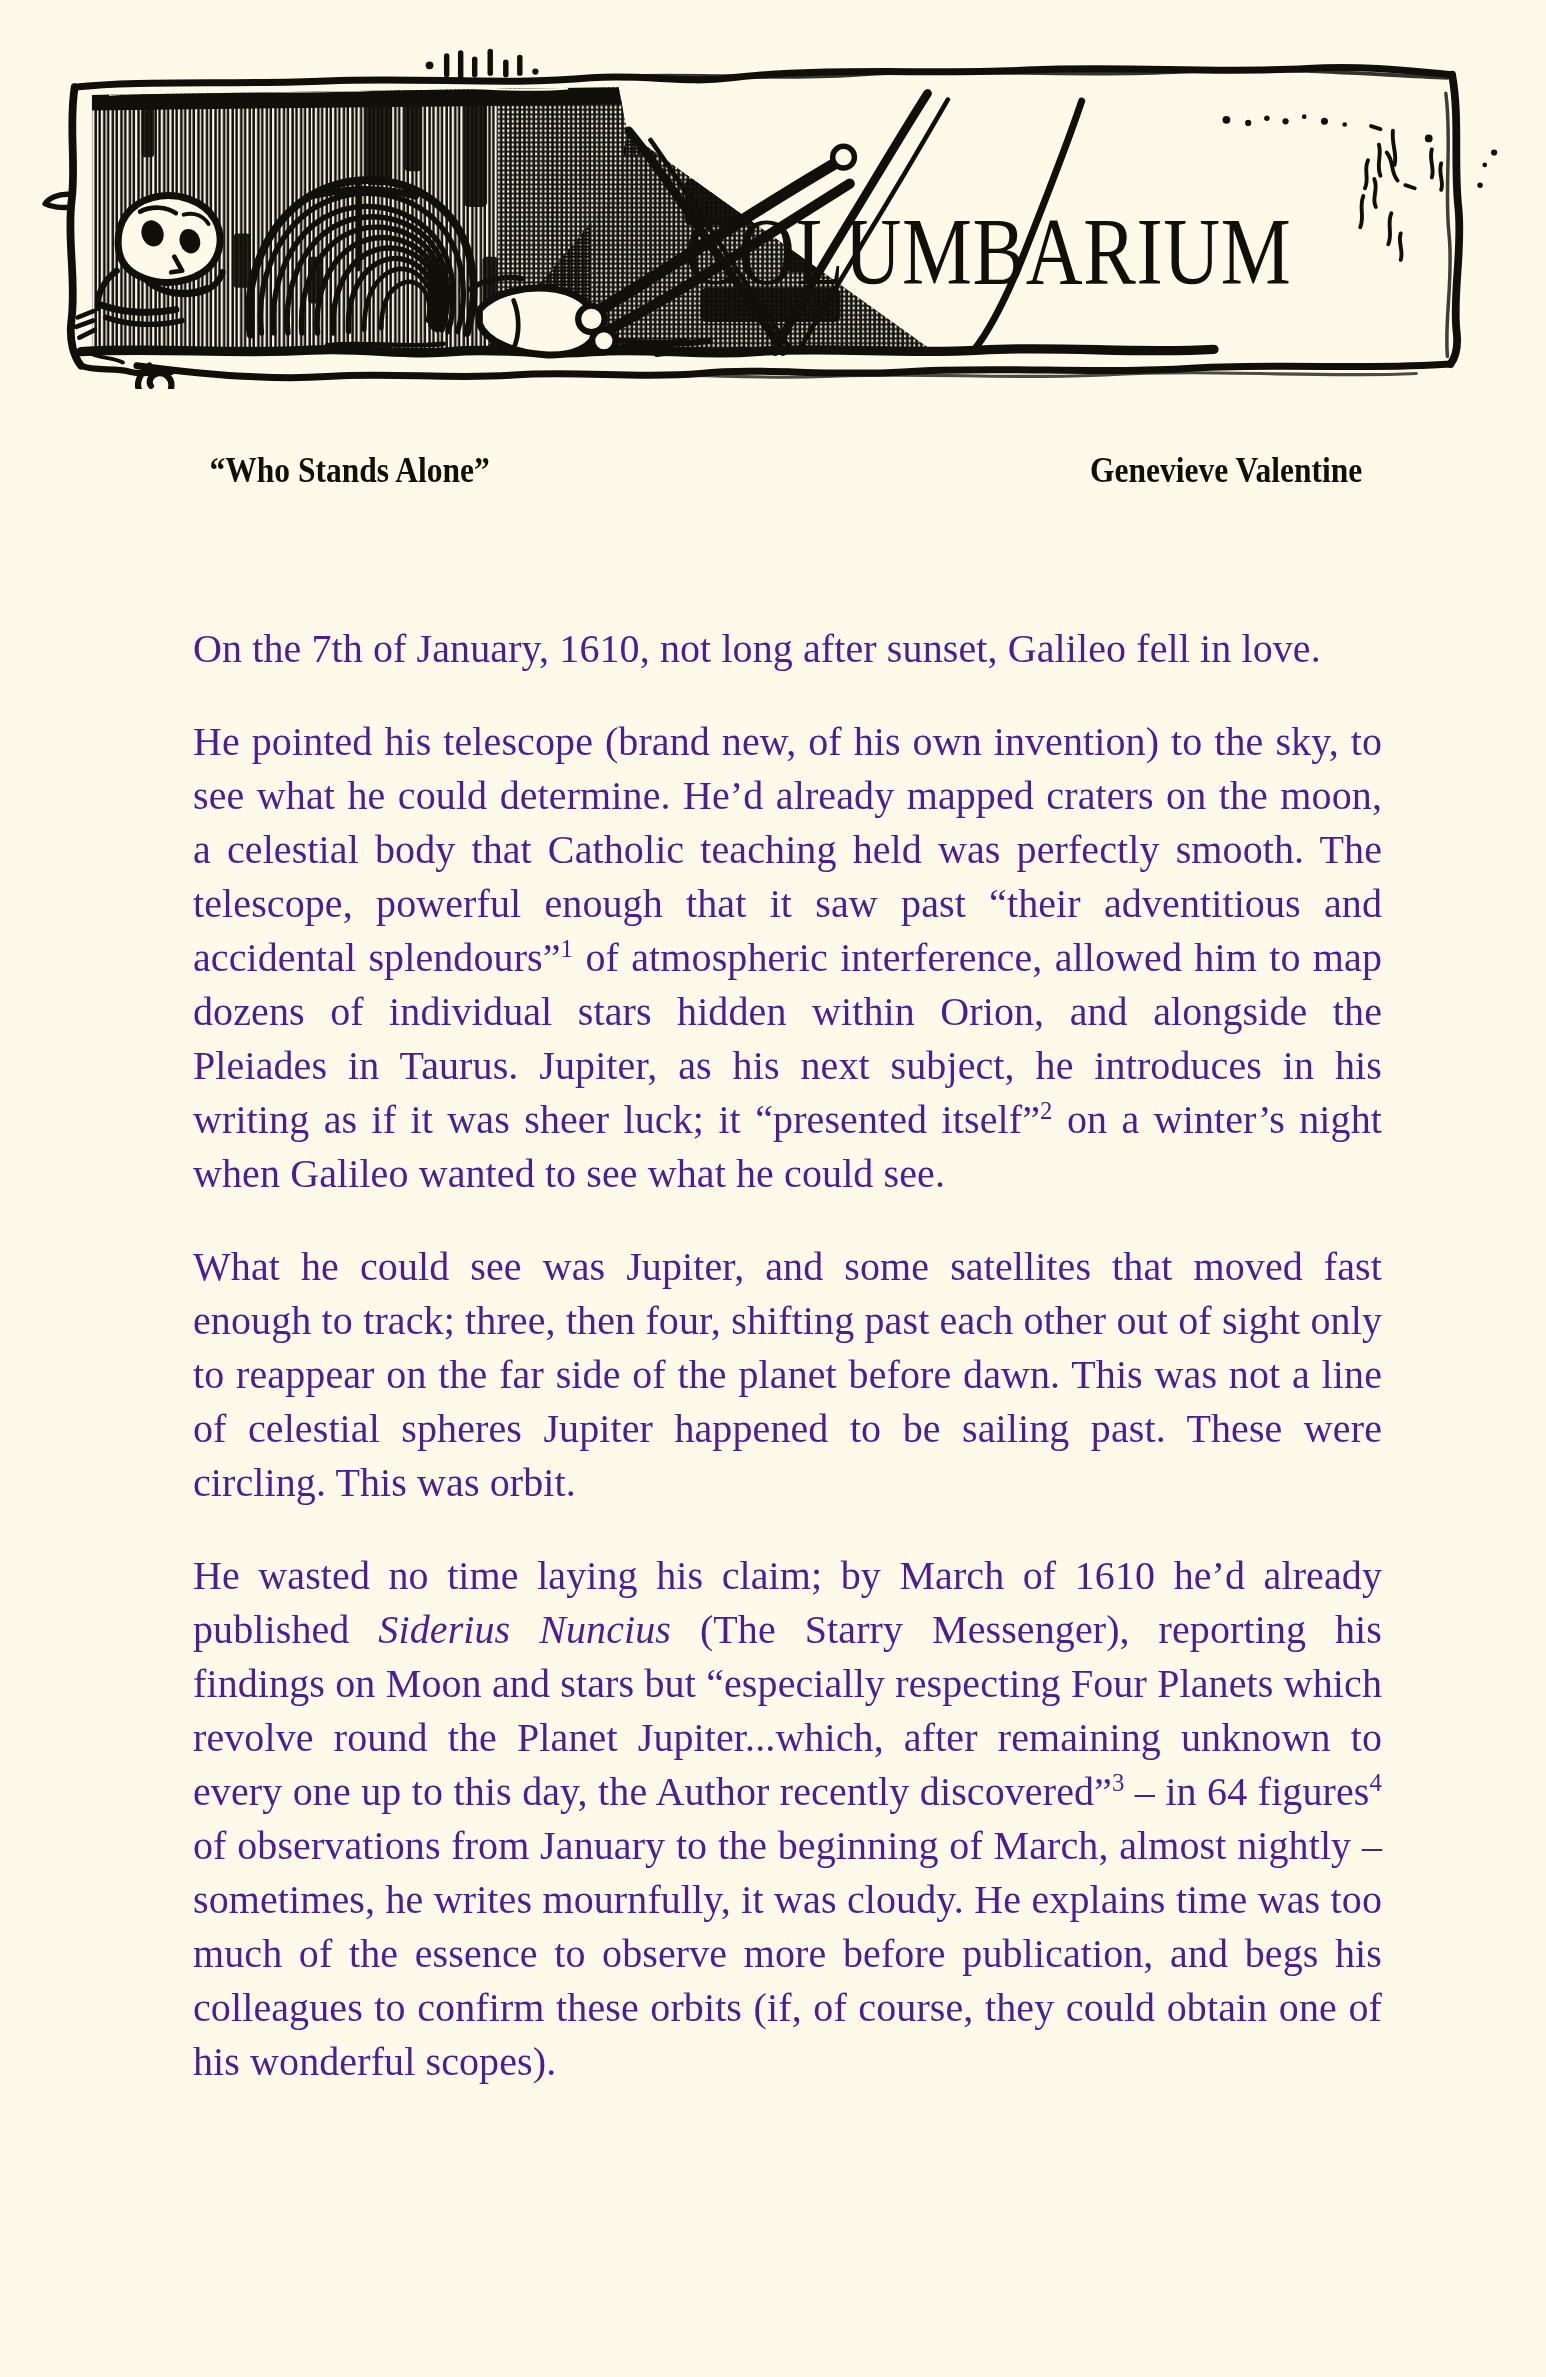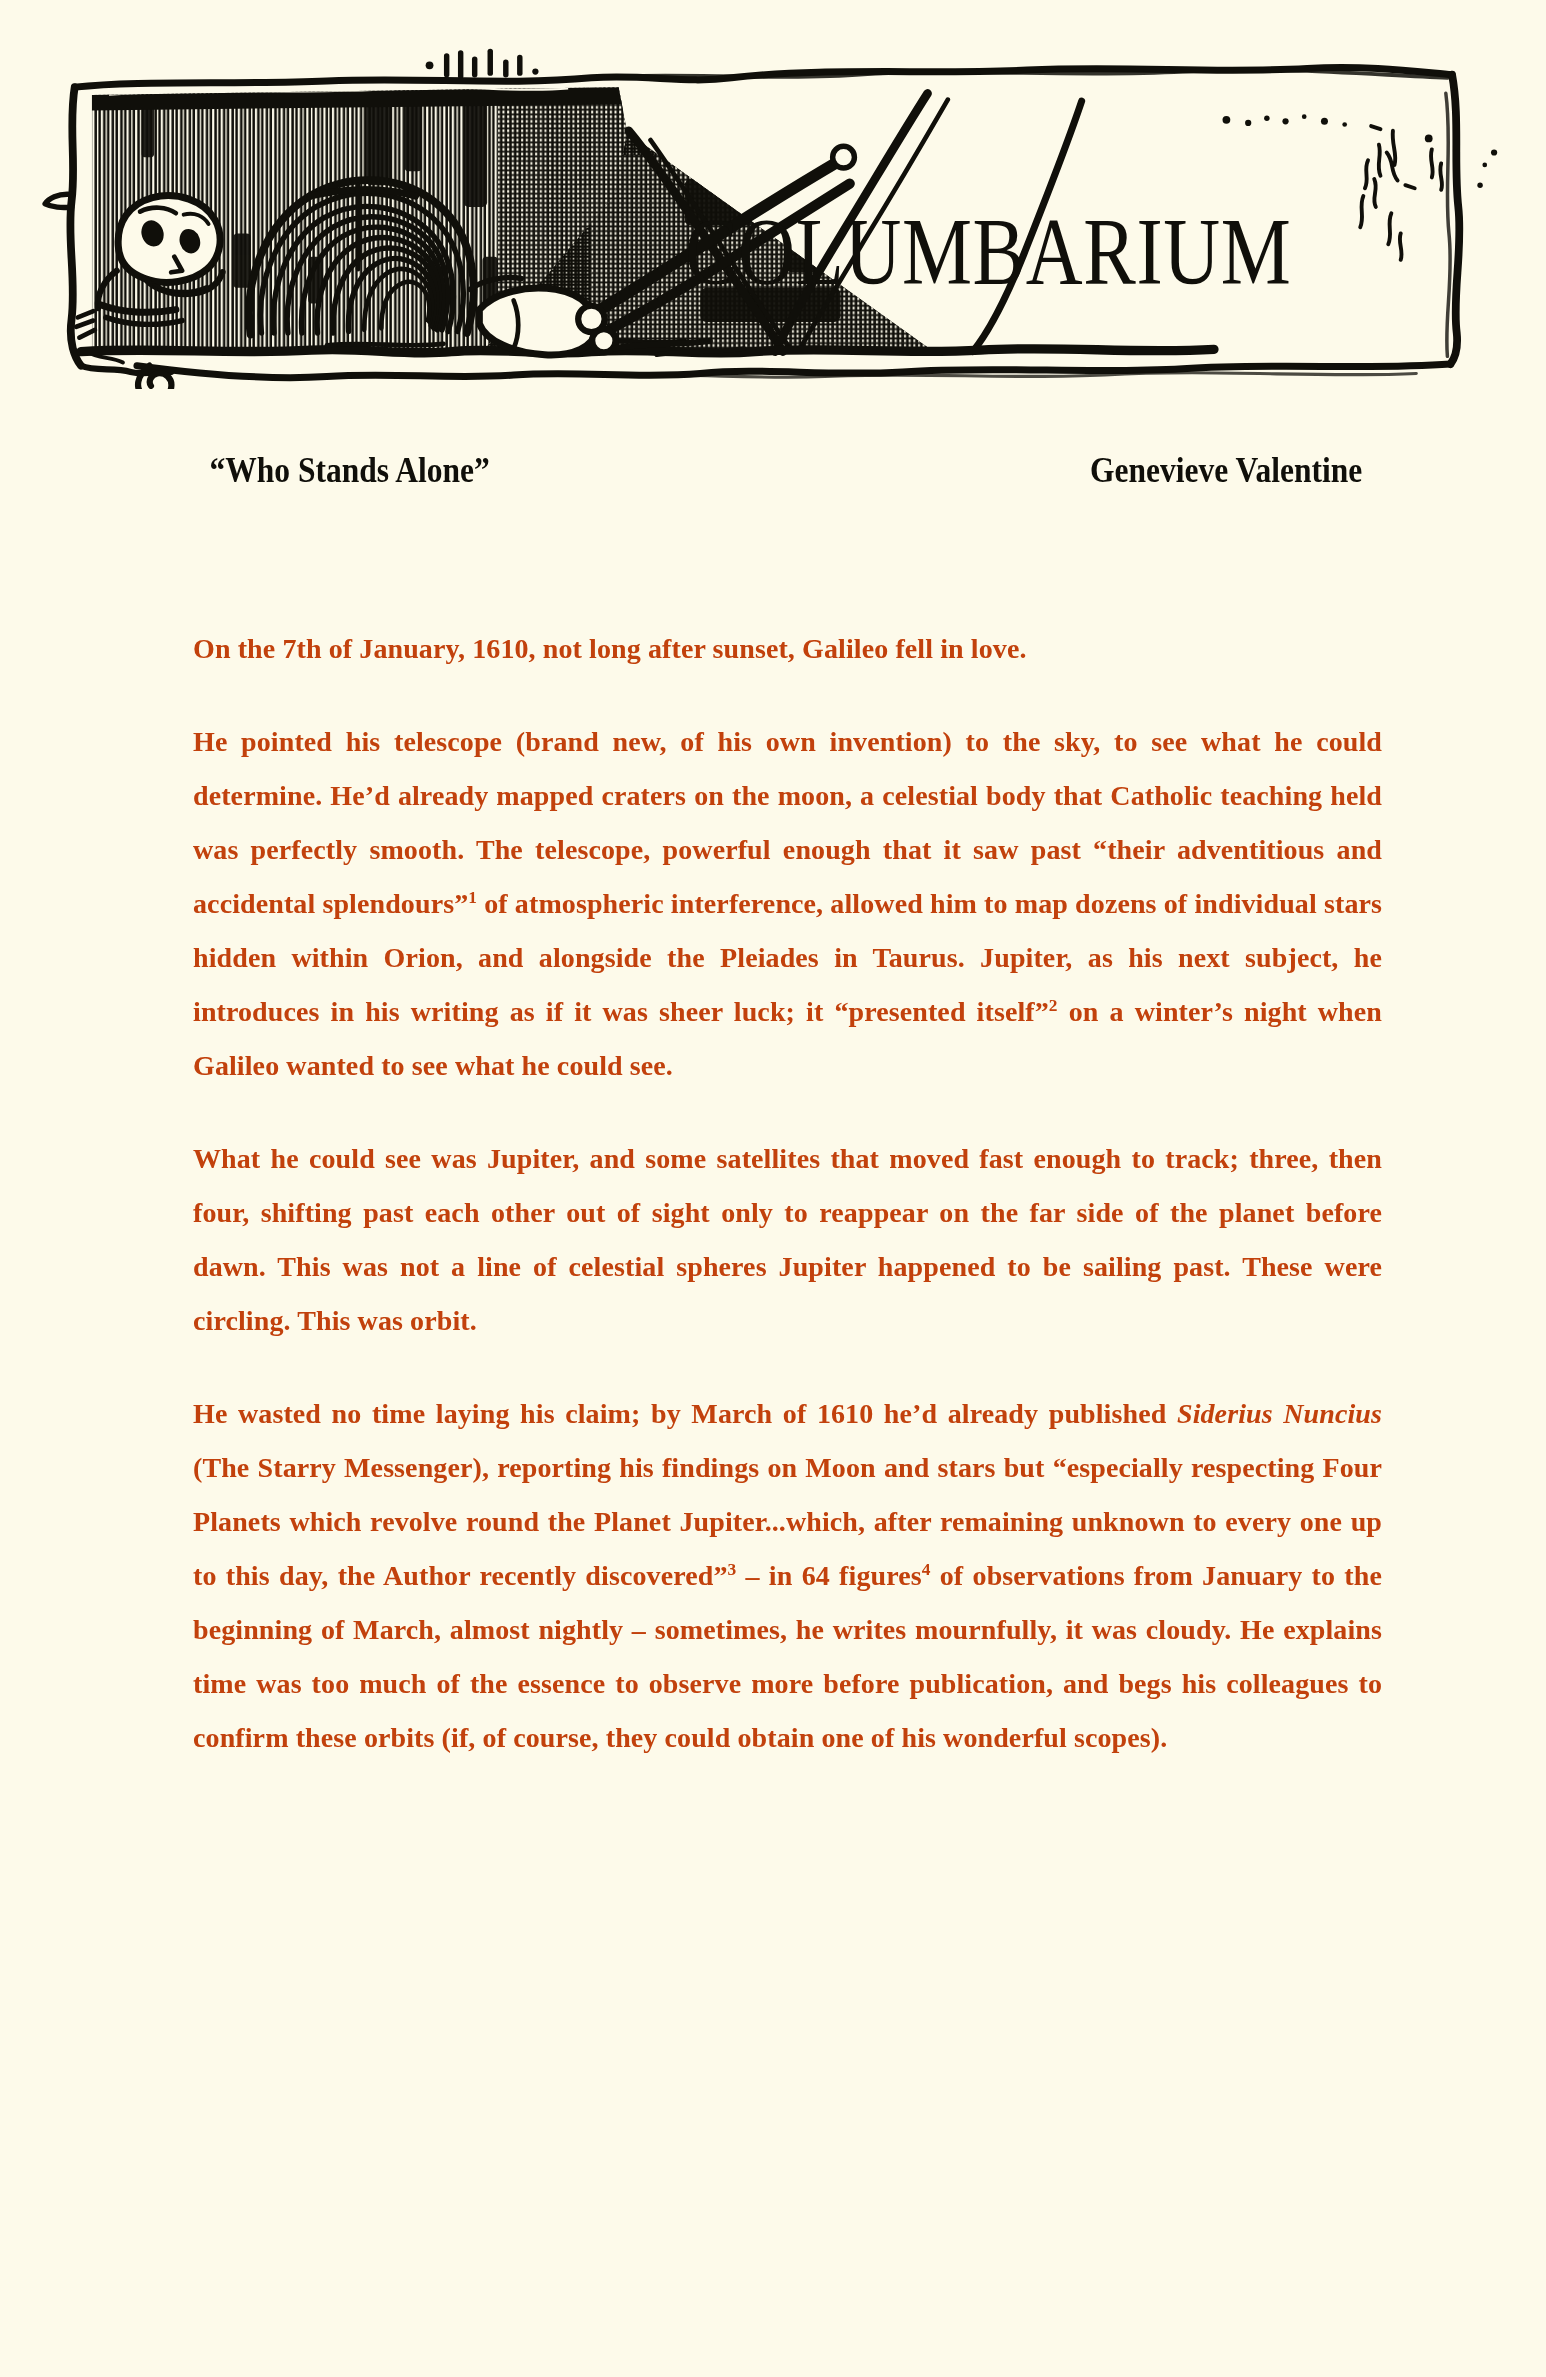--- a/index.html
+++ b/index.html
@@ -69,29 +69,28 @@
 
   
   .article {
     position: absolute;
     left: 193px;
     top: 622px;
     width: 1189px;
   }
   .para {
     font-family: "Liberation Serif", "DejaVu Serif", serif;
-    font-size: 28px;
+    font-size: 40px;
     line-height: 54px;
     text-align: justify;
     text-justify: inter-word;
     margin: 0 0 39px 0;
-    color: #c2410c;
+    color: #4c1d95;
     hyphens: none;
     letter-spacing: 0.1px;
-    font-weight: bold;
   }
   .para:last-child { margin-bottom: 0; }
   .para i { font-style: italic; }
   .para sup {
     font-size: 0.62em;
     vertical-align: super;
     line-height: 0;
   }
 </style>
 </head>

